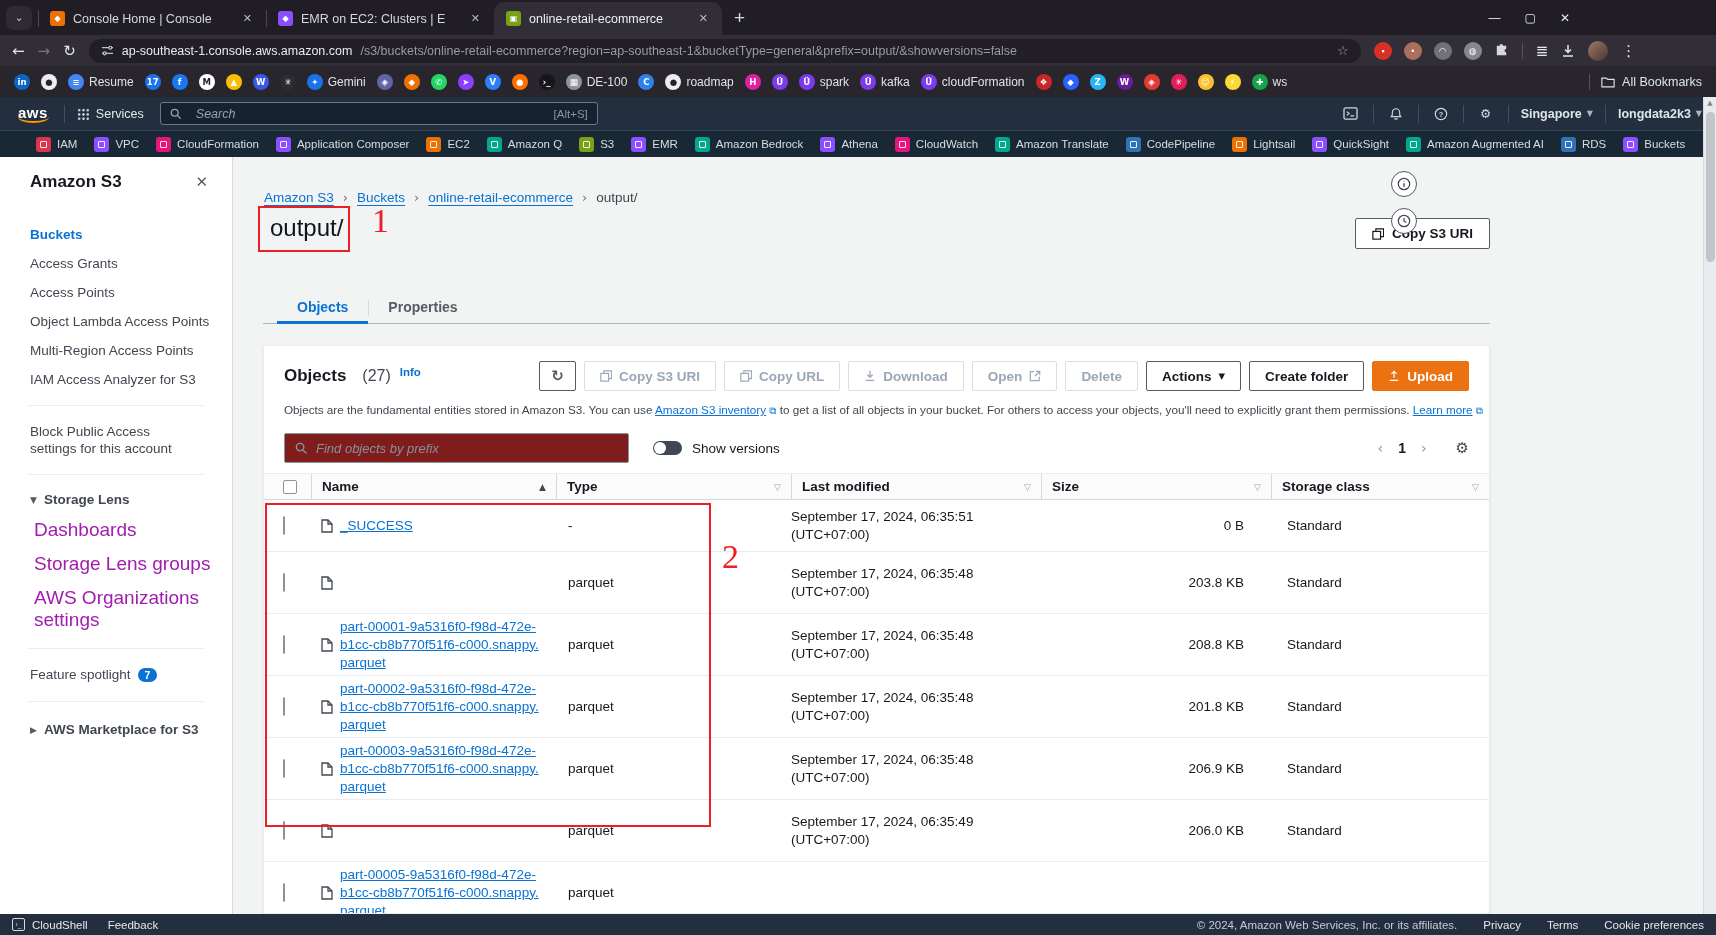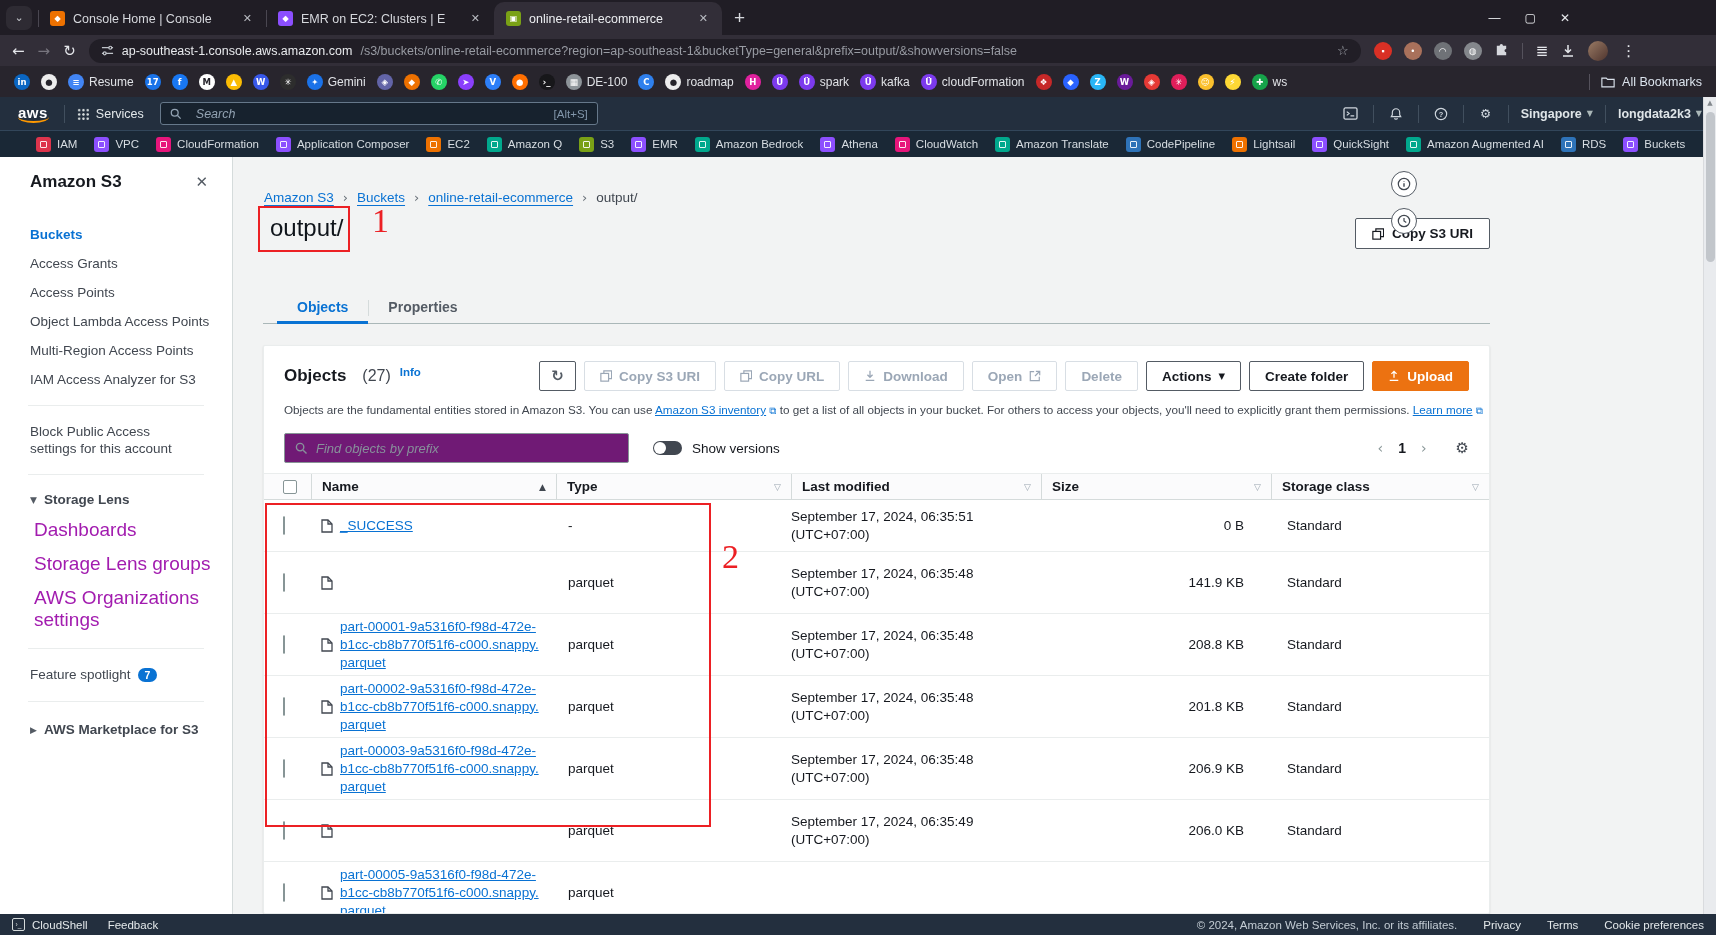--- a/index.html
+++ b/index.html
@@ -94,21 +94,21 @@
 .panel-actions{margin-left:auto;display:flex;gap:8px}
 .btn{height:30px;padding:0 15px;border:1px solid #545b64;border-radius:2px;background:#fff;font-size:13.5px;font-weight:bold;color:#16191f;display:flex;align-items:center;gap:7px}
 .btn.dis{border-color:#d8dee4;color:#9ba7b6}
 .btn.iconb{width:37px;padding:0;justify-content:center;color:#545b64;font-size:15px}
 .btn.primary{background:#ec7211;border-color:#ec7211;color:#fff}
 .btn .caret2{font-size:8.5px}
 .panel-desc{padding:2px 20px 0;font-size:11.7px;color:#414750;white-space:nowrap;overflow:hidden}
 .desc-link{color:#0972d3;text-decoration:underline}
 .ext-mini{color:#0972d3;font-size:10px}
 .filter-row{display:flex;align-items:center;padding:16px 20px 10px}
-.search-box{width:345px;height:30px;border:1px solid #879596;border-radius:2px;background:#701a75;display:flex;align-items:center;padding:0 10px;gap:8px}
+.search-box{width:345px;height:30px;border:1px solid #879596;border-radius:2px;background:#7f1d1d;display:flex;align-items:center;padding:0 10px;gap:8px}
 .search-ph{color:#87919b;font-style:italic;font-size:13px}
 .toggle-wrap{display:flex;align-items:center;gap:10px;margin-left:24px}
 .toggle{width:29px;height:14px;border-radius:8px;background:#414750;position:relative}
 .toggle:after{content:"";position:absolute;left:1px;top:1px;width:12px;height:12px;border-radius:50%;background:#fff}
 .toggle-label{font-size:13.5px;color:#16191f}
 .pager{margin-left:auto;display:flex;align-items:center;gap:15px;font-size:14px;color:#879596}
 .pager .cur{color:#16191f;font-weight:bold}
 .pager .gear{color:#414750;margin-left:14px;font-size:15px}
 
 .thead,.trow{display:grid;grid-template-columns:47px 245px 235px 250px 230px 1fr;align-items:center}
@@ -769,21 +769,21 @@
             <svg class="file-ic" width="12" height="14" viewBox="0 0 12 14">
                 <path d="M1 1h6l4 4v8H1z" fill="none" stroke="currentColor" stroke-width="1.3"></path>
                 <path d="M7 1v4h4" fill="none" stroke="currentColor" stroke-width="1.3"></path>
               </svg>
           </div>
           <div class="cell-type">parquet</div>
           <div class="cell-mod">
             <div>September 17, 2024, 06:35:48</div>
               <div>(UTC+07:00)</div>
           </div>
-          <div class="cell-size">141.9 KB</div>
+          <div class="cell-size">203.8 KB</div>
           <div class="cell-cls">Standard</div>
         </div>
           <div class="trow">
           <div><span class="cbx"></span></div>
           <div class="cell-name">
             <svg class="file-ic" width="12" height="14" viewBox="0 0 12 14">
                 <path d="M1 1h6l4 4v8H1z" fill="none" stroke="currentColor" stroke-width="1.3"></path>
                 <path d="M7 1v4h4" fill="none" stroke="currentColor" stroke-width="1.3"></path>
               </svg>
             <span class="name-link">part-00001-9a5316f0-f98d-472e-b1cc-cb8b770f51f6-c000.snappy.parquet</span>

